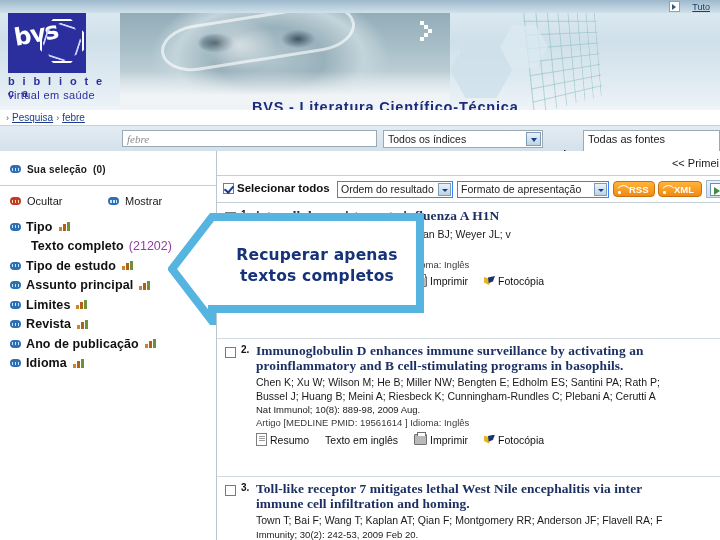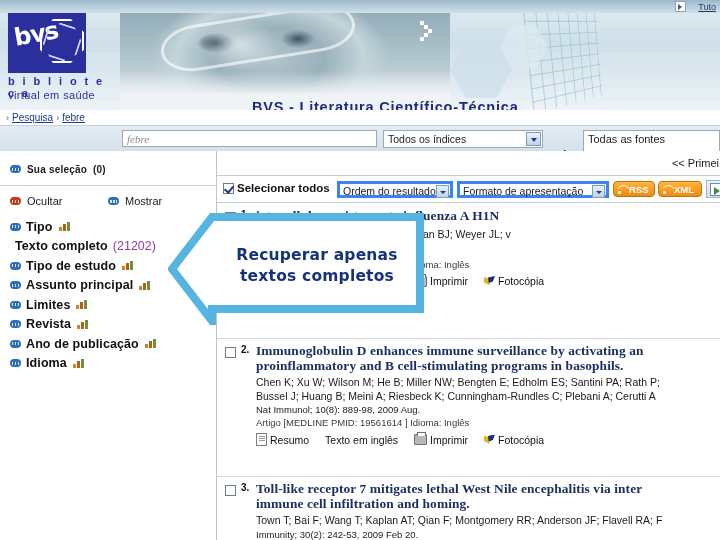--- a/index.html
+++ b/index.html
@@ -9,21 +9,21 @@
     font-family:"Liberation Sans", sans-serif;
     font-size:11px;color:#222;
   }
 
   
   .topstrip{
     position:absolute;left:0;top:0;width:720px;height:13px;
     background:linear-gradient(to bottom,#9db8cc 0%,#b9cfdd 55%,#cfe0ea 100%);
   }
   .tutorial-link{
-    position:absolute;right:4px;top:0px;height:13px;
+    position:absolute;right:10px;top:0px;height:13px;
     display:flex;align-items:center;gap:12px;font-size:9px;
   }
   .tut-ico{
     width:9px;height:9px;background:#ffffff;border:1px solid #8aa4b6;
     display:inline-block;position:relative;
   }
   .tut-ico:after{
     content:"";position:absolute;left:2px;top:1.5px;
     border-left:4px solid #3a5a74;border-top:3px solid transparent;border-bottom:3px solid transparent;
   }
@@ -168,21 +168,21 @@
   .toggle-row{position:absolute;left:0;top:44px;width:216px;height:18px;}
   .toggle{position:absolute;display:flex;align-items:center;gap:6px;font-size:11px;color:#1a1a1a;}
   .toggle.t1{left:10px;top:0;}
   .toggle.t2{left:108px;top:0;}
 
   .facets{position:absolute;left:0;top:66px;width:216px;}
   .facet{
     display:flex;align-items:center;gap:5px;height:19.5px;padding-left:10px;box-sizing:border-box;
   }
   .facet-label{font-size:12.5px;color:#111;font-weight:bold;letter-spacing:.1px;}
-  .facet.plain{padding-left:15px;}
+  .facet.plain{padding-left:31px;}
   .facet.plain .facet-label{font-weight:bold;}
   .count{color:#8d3fa0;font-size:12.5px;font-weight:normal;}
   .barchart-ico{
     width:12px;height:9px;display:inline-block;position:relative;flex:none;margin-left:1px;
   }
   .barchart-ico i{position:absolute;bottom:0;width:3px;display:block;}
   .barchart-ico i:nth-child(1){left:0;height:4px;background:#c9852a;}
   .barchart-ico i:nth-child(2){left:4px;height:7px;background:#b25f18;}
   .barchart-ico i:nth-child(3){left:8px;height:9px;background:#6f8f3a;}
 
@@ -199,21 +199,21 @@
   .chk{
     width:11px;height:11px;border:1px solid #6d7d8a;background:#fff;display:inline-block;
     position:relative;flex:none;box-sizing:border-box;
   }
   .chk.checked:after{
     content:"";position:absolute;left:2px;top:0px;width:4px;height:7px;
     border:solid #1b3d8f;border-width:0 2px 2px 0;transform:rotate(40deg);
   }
   .tb-selall{position:absolute;left:6px;top:3px;display:flex;align-items:center;gap:3px;font-size:11.5px;color:#111;font-weight:bold;}
   .tb-select{
-    position:absolute;height:17px;background:#fff;border:3px solid #3b82f6;box-sizing:border-box;
+    position:absolute;height:17px;background:#fff;border:1px solid #3b82f6;box-sizing:border-box;
     font-size:10.5px;color:#222;line-height:15px;padding-left:3px;
   }
   .tb-select.s1{left:120px;top:2px;width:116px;}
   .tb-select.s2{left:240px;top:2px;width:152px;}
   .tb-select .sel-arrow{width:13px;height:13px;}
   .tb-select .sel-arrow:after{left:3px;top:4.5px;border-top-width:3.5px;border-left-width:3px;border-right-width:3px;}
 
   .feedbtn{
     position:absolute;top:2px;height:16px;border-radius:4px;
     background:linear-gradient(to bottom,#ffb43c,#f08a12);

